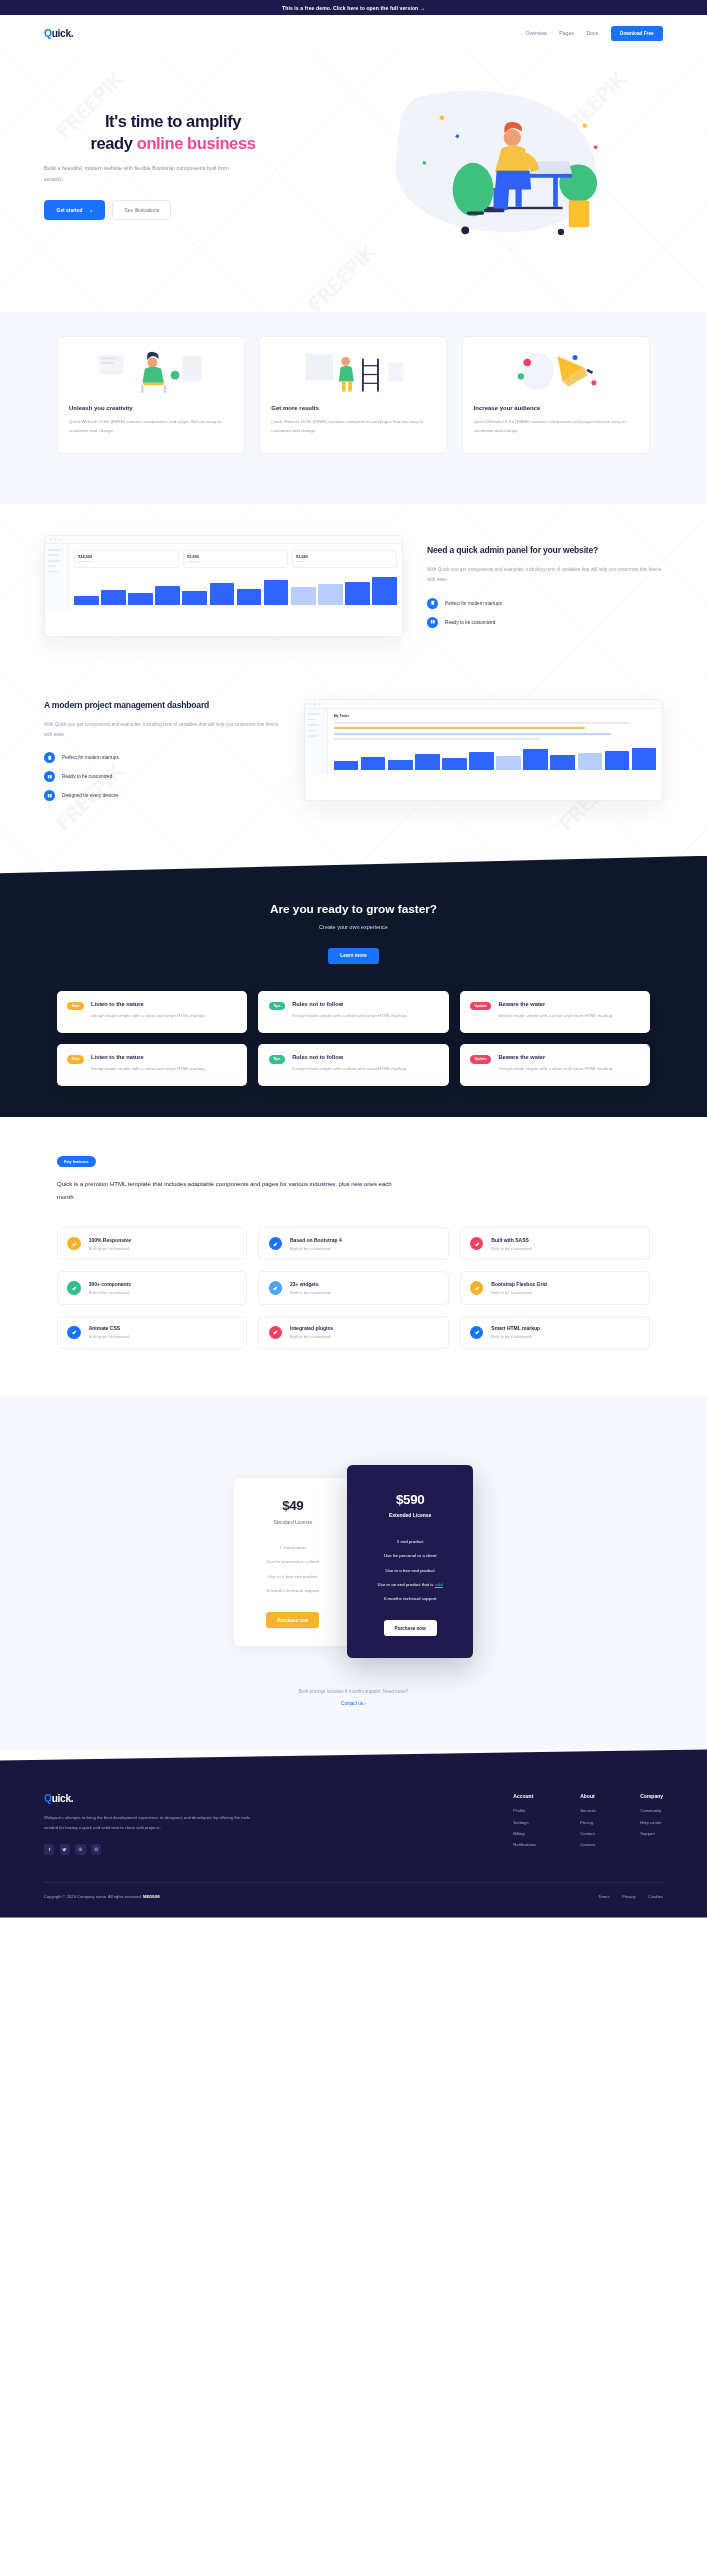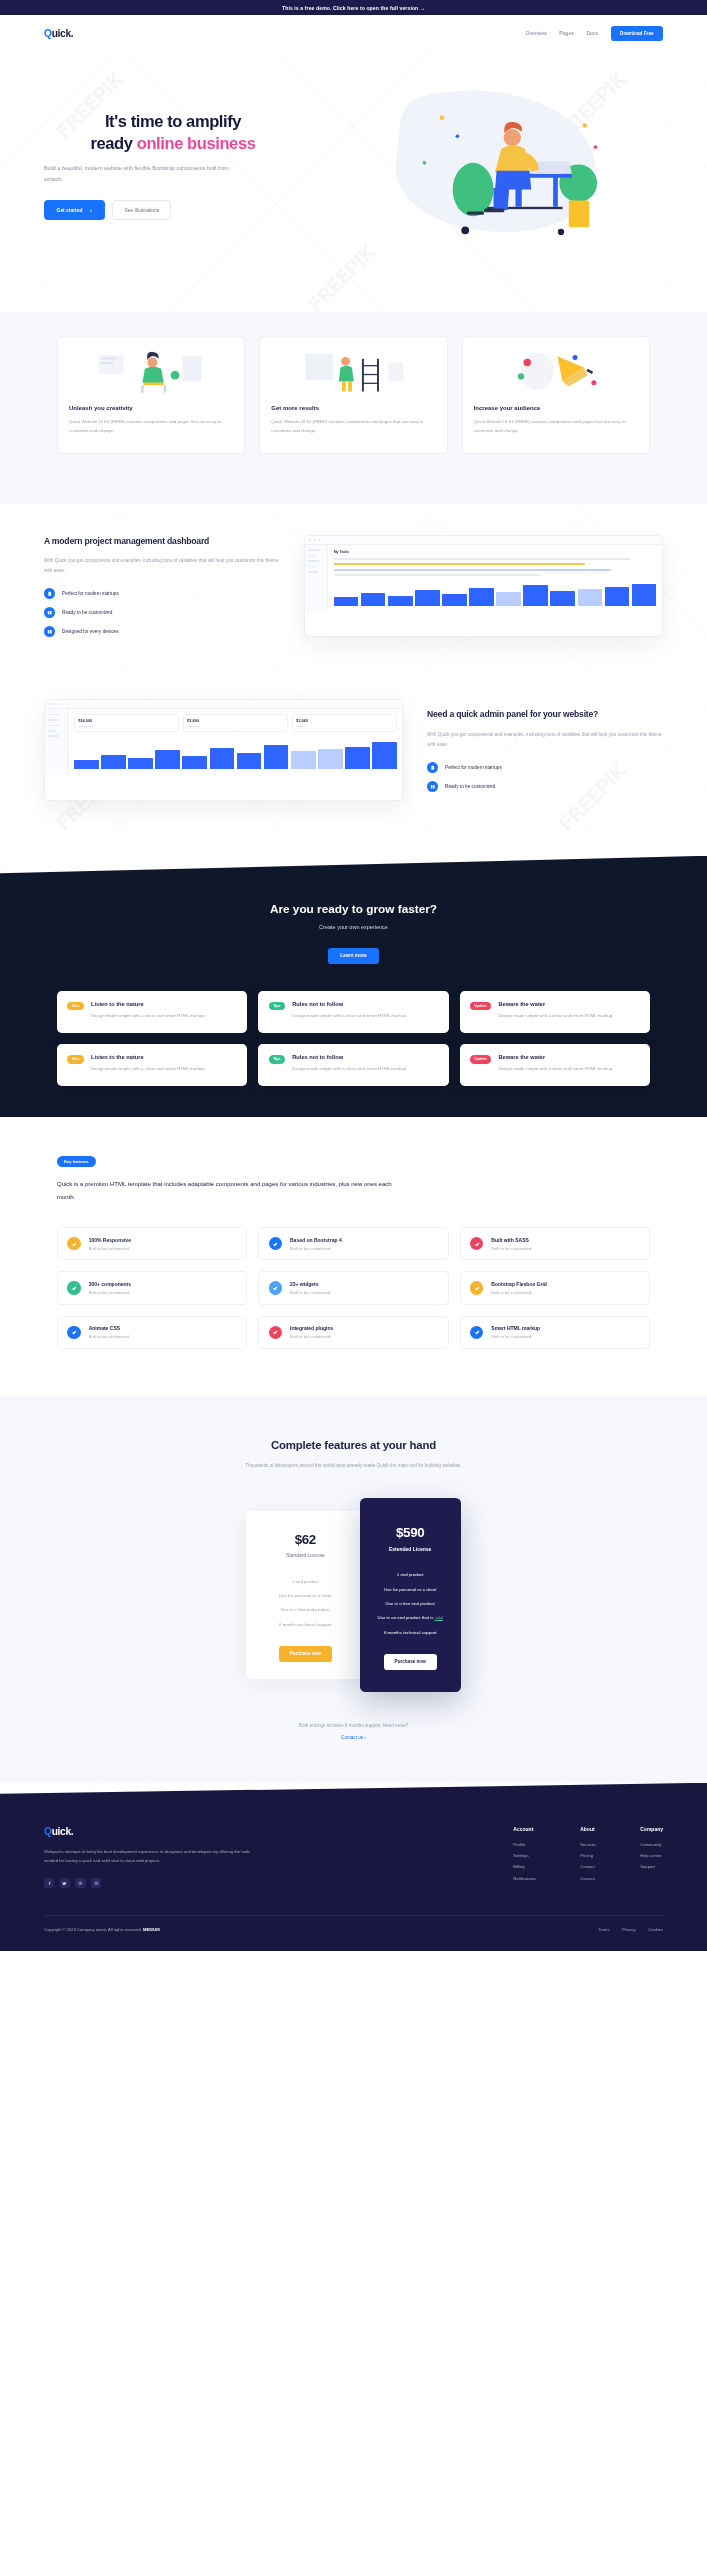--- a/index.html
+++ b/index.html
@@ -164,21 +164,21 @@
   .fcard p { font-size: 4.1px; color: #a4a9ba; margin-top: 3.1px; }
 
   
   .pricing { background: #f7f8fd; padding: 41px 0 41px; position: relative; z-index: 8; }
   .ptable { display: flex; justify-content: center; align-items: center; margin-top: 28px; }
   .pcard {
     background: #fff; border-radius: 5.5px; width: 118px; padding: 20.4px 12.6px 17.3px;
     text-align: center; box-shadow: 0 4.7px 20.4px rgba(20,28,70,.06);
   }
   .pcard.feature {
-    background: #1f1b4e; color: #fff; width: 101px; padding: 27px 9px 22px;
+    background: #1f1b4e; color: #fff; width: 126px; padding: 27px 9px 22px;
     margin-left: -4.7px; box-shadow: 0 11px 30px rgba(20,28,70,.25); z-index: 2;
   }
   .price { font-size: 13.4px; font-weight: 600; letter-spacing: -0.4px; }
   .plabel { font-size: 5px; margin-top: 5.5px; color: #6d7governing; }
   .pcard .plabel { color: #6d7386; }
   .pcard.feature .plabel { color: #fff; font-weight: 600; }
   .plist { margin-top: 20.4px; display: flex; flex-direction: column; gap: 9.4px; }
   .plist li { list-style: none; font-size: 4.4px; color: #9aa0b2; }
   .pcard.feature .plist li { color: #fff; font-weight: 500; }
   .plist .sold { color: #33c4a1; text-decoration: underline; }
@@ -359,20 +359,92 @@
             <circle cx="150" cy="52" r="4" fill="#f1425f"></circle>
           </svg>
         </div>
         <h3>Increase your audience</h3>
         <p>Quick Website UI Kit (FREE) contains components and pages that are easy to customize and change.</p>
       </div>
     </div>
   </div>
 
   <div class="split">
+    <div class="shot">
+      <div class="mock-head">
+        <span class="mock-dot"></span>
+        <span class="mock-dot"></span>
+        <span class="mock-dot"></span>
+      </div>
+      <div class="mock-body">
+        <div class="mock-side">
+          <div class="mock-line" style="width:80%"></div>
+          <div class="mock-line" style="width:60%"></div>
+          <div class="mock-line" style="width:70%"></div>
+          <div class="mock-line" style="width:50%"></div>
+          <div class="mock-line" style="width:66%"></div>
+        </div>
+        <div class="mock-main">
+          <div class="stat-row">
+            <div class="stat">
+              <div class="v">$24,000</div>
+              <div class="k">Total revenue</div>
+            </div>
+            <div class="stat">
+              <div class="v">$3,800</div>
+              <div class="k">New orders</div>
+            </div>
+            <div class="stat">
+              <div class="v">$2,640</div>
+              <div class="k">Visitors</div>
+            </div>
+          </div>
+          <div class="bars">
+            <i style="height:30%"></i>
+              <i style="height:48%"></i>
+              <i style="height:38%"></i>
+            <i style="height:62%"></i>
+              <i style="height:44%"></i>
+              <i style="height:70%"></i>
+            <i style="height:52%"></i>
+              <i style="height:80%"></i>
+              <i class="alt" style="height:58%"></i>
+            <i class="alt" style="height:66%"></i>
+              <i style="height:74%"></i>
+              <i style="height:90%"></i>
+          </div>
+        </div>
+      </div>
+    </div>
+    <div class="split-copy">
+      <h3>Need a quick admin panel for your website?</h3>
+      <p>With Quick you get components and examples, including tons of variables that will help you customize this theme with ease.</p>
+      <div class="feat-list">
+        <div class="feat-row">
+          <span class="feat-ico">
+              <svg viewBox="0 0 10 10">
+                <rect x="2.5" y="1.5" width="5" height="7" rx="1"></rect>
+              </svg>
+            </span>
+          <span>Perfect for modern startups</span>
+        </div>
+        <div class="feat-row">
+          <span class="feat-ico">
+              <svg viewBox="0 0 10 10">
+                <rect x="1.5" y="2" width="3" height="6" rx=".6"></rect>
+                <rect x="5.5" y="2" width="3" height="6" rx=".6"></rect>
+              </svg>
+            </span>
+          <span>Ready to be customized</span>
+        </div>
+      </div>
+    </div>
+  </div>
+
+  <div class="split">
     <div class="split-copy">
       <h3>A modern project management dashboard</h3>
       <p>With Quick you get components and examples, including tons of variables that will help you customize this theme with ease.</p>
       <div class="feat-list">
         <div class="feat-row">
           <span class="feat-ico">
               <svg viewBox="0 0 10 10">
                 <rect x="2.5" y="1.5" width="5" height="7" rx="1"></rect>
               </svg>
             </span>
@@ -430,92 +502,20 @@
               <i style="height:60%"></i>
             <i class="alt" style="height:68%"></i>
               <i style="height:76%"></i>
               <i style="height:88%"></i>
           </div>
         </div>
       </div>
     </div>
   </div>
 
-  <div class="split">
-    <div class="shot">
-      <div class="mock-head">
-        <span class="mock-dot"></span>
-        <span class="mock-dot"></span>
-        <span class="mock-dot"></span>
-      </div>
-      <div class="mock-body">
-        <div class="mock-side">
-          <div class="mock-line" style="width:80%"></div>
-          <div class="mock-line" style="width:60%"></div>
-          <div class="mock-line" style="width:70%"></div>
-          <div class="mock-line" style="width:50%"></div>
-          <div class="mock-line" style="width:66%"></div>
-        </div>
-        <div class="mock-main">
-          <div class="stat-row">
-            <div class="stat">
-              <div class="v">$24,000</div>
-              <div class="k">Total revenue</div>
-            </div>
-            <div class="stat">
-              <div class="v">$3,800</div>
-              <div class="k">New orders</div>
-            </div>
-            <div class="stat">
-              <div class="v">$2,640</div>
-              <div class="k">Visitors</div>
-            </div>
-          </div>
-          <div class="bars">
-            <i style="height:30%"></i>
-              <i style="height:48%"></i>
-              <i style="height:38%"></i>
-            <i style="height:62%"></i>
-              <i style="height:44%"></i>
-              <i style="height:70%"></i>
-            <i style="height:52%"></i>
-              <i style="height:80%"></i>
-              <i class="alt" style="height:58%"></i>
-            <i class="alt" style="height:66%"></i>
-              <i style="height:74%"></i>
-              <i style="height:90%"></i>
-          </div>
-        </div>
-      </div>
-    </div>
-    <div class="split-copy">
-      <h3>Need a quick admin panel for your website?</h3>
-      <p>With Quick you get components and examples, including tons of variables that will help you customize this theme with ease.</p>
-      <div class="feat-list">
-        <div class="feat-row">
-          <span class="feat-ico">
-              <svg viewBox="0 0 10 10">
-                <rect x="2.5" y="1.5" width="5" height="7" rx="1"></rect>
-              </svg>
-            </span>
-          <span>Perfect for modern startups</span>
-        </div>
-        <div class="feat-row">
-          <span class="feat-ico">
-              <svg viewBox="0 0 10 10">
-                <rect x="1.5" y="2" width="3" height="6" rx=".6"></rect>
-                <rect x="5.5" y="2" width="3" height="6" rx=".6"></rect>
-              </svg>
-            </span>
-          <span>Ready to be customized</span>
-        </div>
-      </div>
-    </div>
-  </div>
-
   <div class="dark">
     <h2>Are you ready to grow faster?</h2>
     <div class="sub">Create your own experience</div>
     <div class="cta-wrap">
       <button class="btn-learn">Learn more</button>
     </div>
     <div class="badge-grid">
       <div class="bcard">
         <span class="bbadge" style="background:#f7b32b">New</span>
         <div>
@@ -662,27 +662,23 @@
           </span>
         <div>
             <h5>Smart HTML markup</h5>
              <p>Built to be customized.</p>
           </div>
       </div>
     </div>
   </div>
 
   <div class="pricing">
-    <div class="center" style="padding:0 118px;">
-      <h2 class="sec-title" style="margin-top:0">Complete features at your hand</h2>
-      <p class="sec-sub">Thousands of developers around the world have already made Quick the main tool for building websites.</p>
-    </div>
     <div class="ptable">
       <div class="pcard">
-        <div class="price">$62</div>
+        <div class="price">$49</div>
         <div class="plabel">Standard License</div>
         <ul class="plist">
           <li>1 end product</li>
           <li>Use for personal or a client</li>
           <li>Use in a free end product</li>
           <li>6 months technical support</li>
         </ul>
         <button class="btn-buy">Purchase now</button>
       </div>
       <div class="pcard feature">

